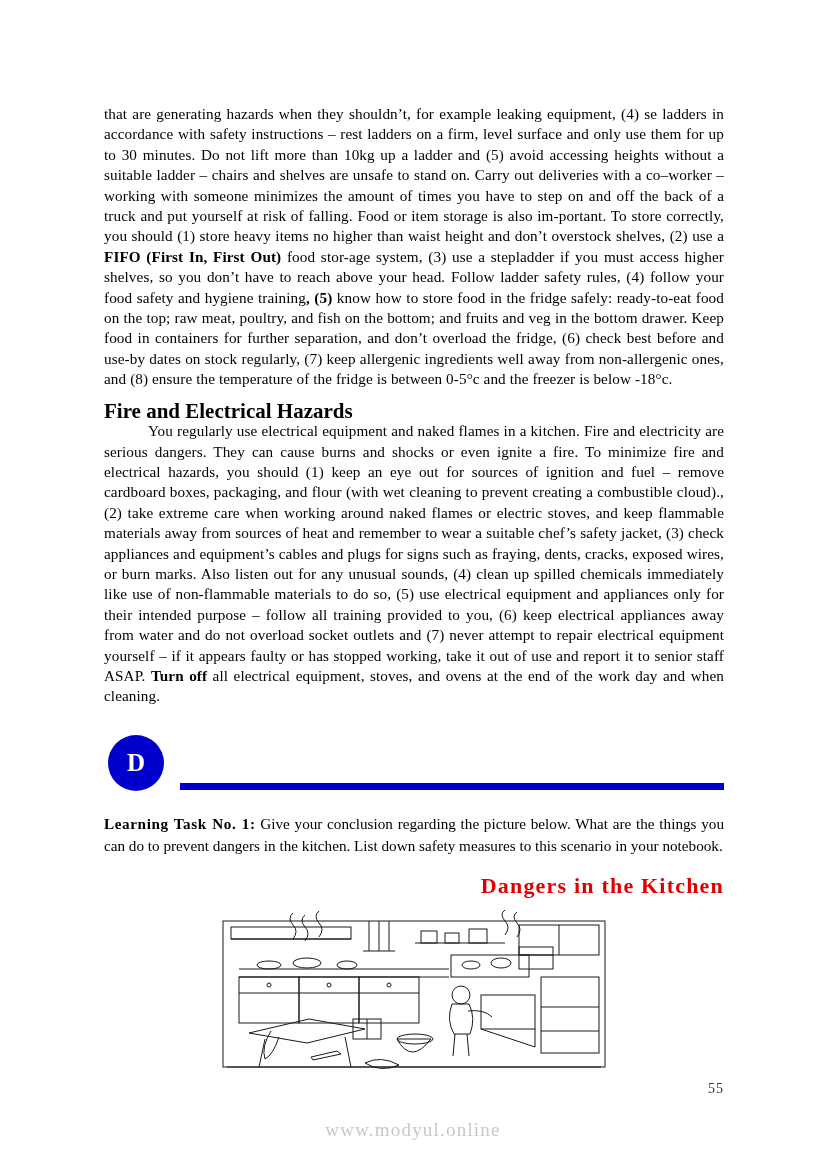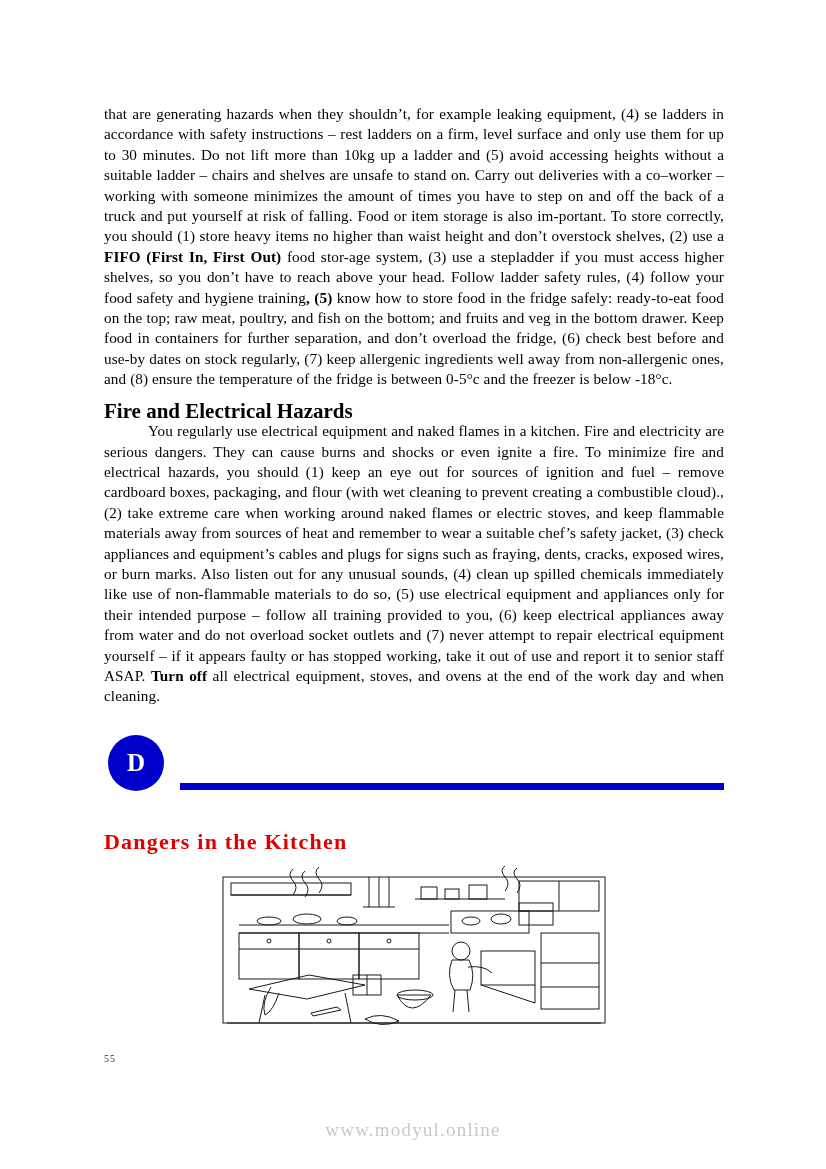--- a/index.html
+++ b/index.html
@@ -79,40 +79,40 @@
     line-height: 22px;
     text-align: justify;
     margin: 0;
   }
   .task-text .label {
     font-weight: bold;
     letter-spacing: 0.6px;
   }
   .figure {
     margin-top: 16px;
-    text-align: left;
+    text-align: right;
   }
   .fig-title {
     color: #e00000;
     font-family: "Liberation Serif", serif;
     font-weight: bold;
     font-size: 22px;
     letter-spacing: 1.2px;
     margin: 0 0 8px 0;
   }
   .fig-image {
     margin: 0 auto;
     width: 390px;
     height: 170px;
     position: relative;
   }
   .fig-caption {
-    font-size: 10px;
+    font-size: 14px;
     color: #333;
-    margin-top: 20px;
+    margin-top: 4px;
     letter-spacing: 1px;
   }
   .watermark {
     position: absolute;
     left: 0;
     top: 1119px;
     width: 826px;
     text-align: center;
     color: #c8c8c8;
     font-family: "Liberation Serif", serif;
@@ -132,20 +132,21 @@
 
     <p class="section-head">Fire and Electrical Hazards</p>
 
     <p class="body-text"><span style="display:inline-block;width:44px;"></span><span>You   regularly use electrical equipment and naked flames in a kitchen. Fire and electricity are serious dangers.   They can cause burns and shocks or even ignite a fire.  To minimize fire and electrical hazards, you should  (1) keep an eye out  for sources  of ignition  and  fuel – remove  cardboard boxes,  packaging,  and flour (with wet cleaning to prevent creating a combustible cloud)., (2) take extreme care when working around naked flames or electric stoves, and keep  flammable materials away from sources of heat and remember to wear a suitable chef’s safety jacket, (3) check  appliances and equipment’s cables and plugs for signs such as fraying,  dents,  cracks,  exposed wires,  or  burn  marks.  Also listen  out  for  any unusual  sounds,  (4)  clean   up   spilled   chemicals   immediately   like use  of  non-flammable materials to do so, (5)  use   electrical   equipment   and appliances only for their intended purpose – follow all training provided to you, (6) keep electrical appliances away from water and do not overload socket outlets and     (7)       never attempt  to repair  electrical  equipment  yourself –  if  it  appears  faulty   or   has stopped working, take it out of use and report it to senior staff ASAP.  </span><b>Turn off</b><span> all electrical  equipment,  stoves,  and  ovens  at  the  end  of  the  work  day  and  when cleaning.</span></p>
 
     <div class="marker-row">
       <div class="circle-d">D</div>
       <div class="blue-rule"></div>
     </div>
 
+    <p class="task-text"><span class="label">Learning  Task  No.  1:</span><span> Give  your  conclusion  regarding  the  picture  below. What are the things you can do to prevent  dangers in the kitchen. List down safety measures to this scenario in your notebook.</span></p>
 
     <div class="figure">
       <p class="fig-title">Dangers in the Kitchen</p>
       <div class="fig-image">
         <svg width="390" height="170" viewBox="0 0 390 170" xmlns="http://www.w3.org/2000/svg">
           <rect x="0" y="0" width="390" height="170" fill="#ffffff"></rect>
           <g stroke="#1a1a1a" stroke-width="1" fill="none">
 
             <rect x="4" y="14" width="382" height="146"></rect>
             <rect x="12" y="20" width="120" height="12"></rect>

